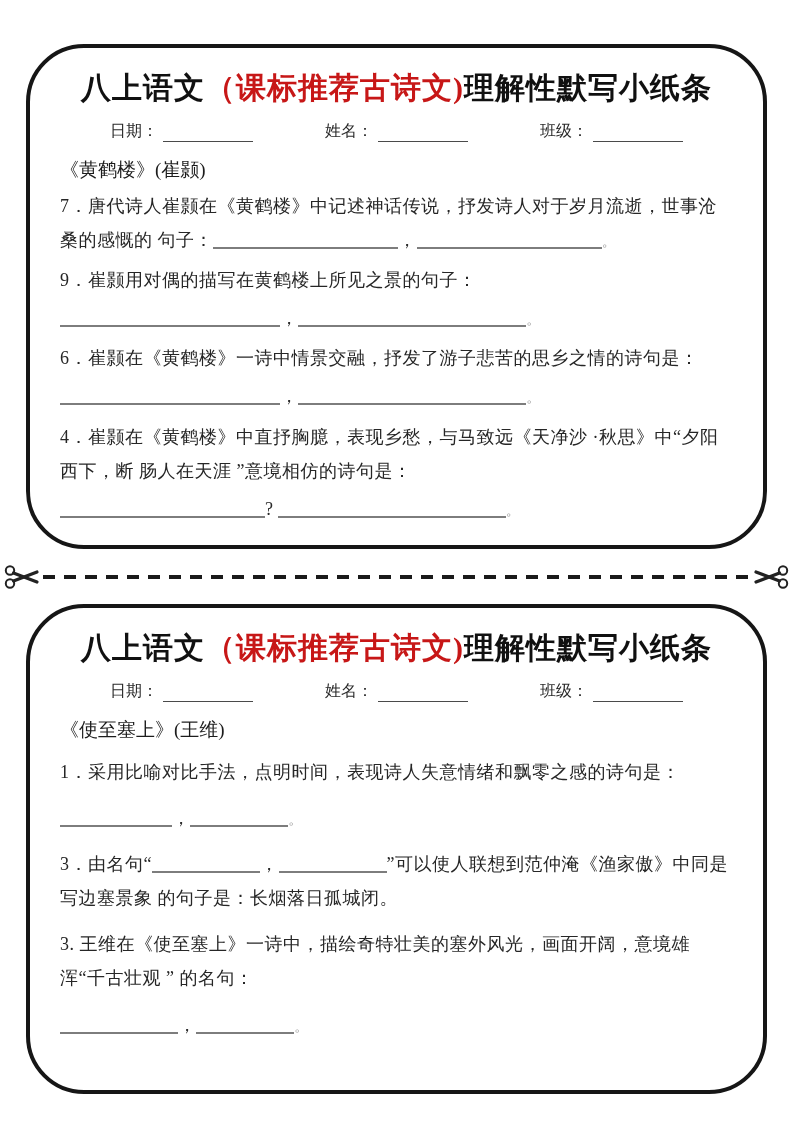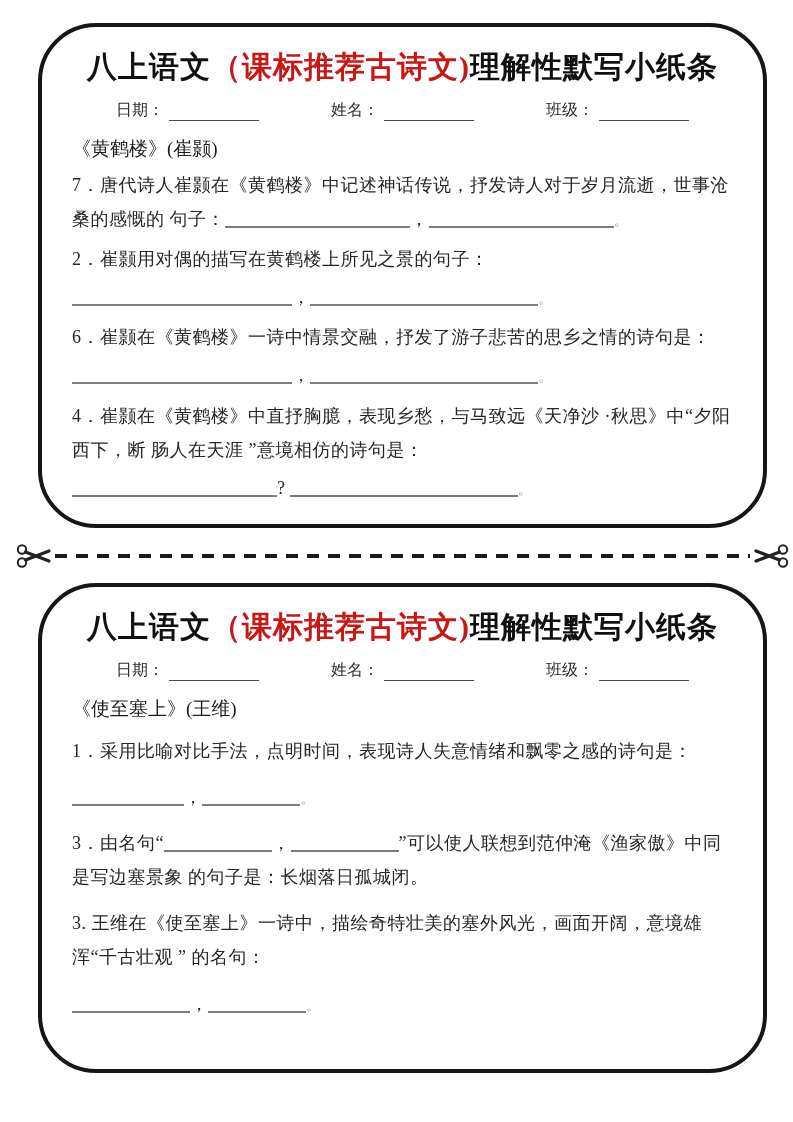--- a/index.html
+++ b/index.html
@@ -3,21 +3,21 @@
 <meta charset="utf-8">
 <style>
   * { margin: 0; padding: 0; box-sizing: border-box; }
   html, body { width: 793px; background: #ffffff; }
   body {
     height: 1122px;
     font-family: "Liberation Serif", "DejaVu Serif", serif;
     color: #222222;
     overflow: hidden;
   }
-  .page { padding: 23px 26px 0; margin-left: 12px; }
+  .page { padding: 44px 26px 0; }
   .card {
     border: 4px solid #161616;
     border-radius: 58px;
     background: #ffffff;
     padding: 20px 30px 10px 30px;
   }
   .card-1 { height: 505px; }
   .card-2 { height: 490px; }
   .title {
     text-align: center;
@@ -109,21 +109,21 @@
       <span class="meta-item">
           <span>班级：</span>
           <span class="meta-line"></span>
         </span>
     </div>
 
     <div class="poem-heading">《黄鹤楼》(崔颢)</div>
 
     <p class="q"><span>7．唐代诗人崔颢在《黄鹤楼》中记述神话传说，抒发诗人对于岁月流逝，世事沧桑的感慨的 句子：</span><span class="blank b185"></span><span class="sep">，</span><span class="blank b185"></span><span class="end-period">。</span></p>
 
-    <p class="q"><span>2．崔颢用对偶的描写在黄鹤楼上所见之景的句子：</span></p>
+    <p class="q"><span>9．崔颢用对偶的描写在黄鹤楼上所见之景的句子：</span></p>
     <div class="blank-row"><span class="blank b220"></span><span class="sep">，</span><span class="blank b228"></span><span class="end-period">。</span></div>
 
     <p class="q"><span>6．崔颢在《黄鹤楼》一诗中情景交融，抒发了游子悲苦的思乡之情的诗句是：</span></p>
     <div class="blank-row"><span class="blank b220"></span><span class="sep">，</span><span class="blank b228"></span><span class="end-period">。</span></div>
 
     <p class="q"><span>4．崔颢在《黄鹤楼》中直抒胸臆，表现乡愁，与马致远《天净沙 ·秋思》中“夕阳西下，断 肠人在天涯 ”意境相仿的诗句是：</span></p>
     <div class="blank-row"><span class="blank b205"></span><span class="sep">?</span> <span class="blank b228"></span><span class="end-period">。</span></div>
   </section>
 
   <div class="cutline">

